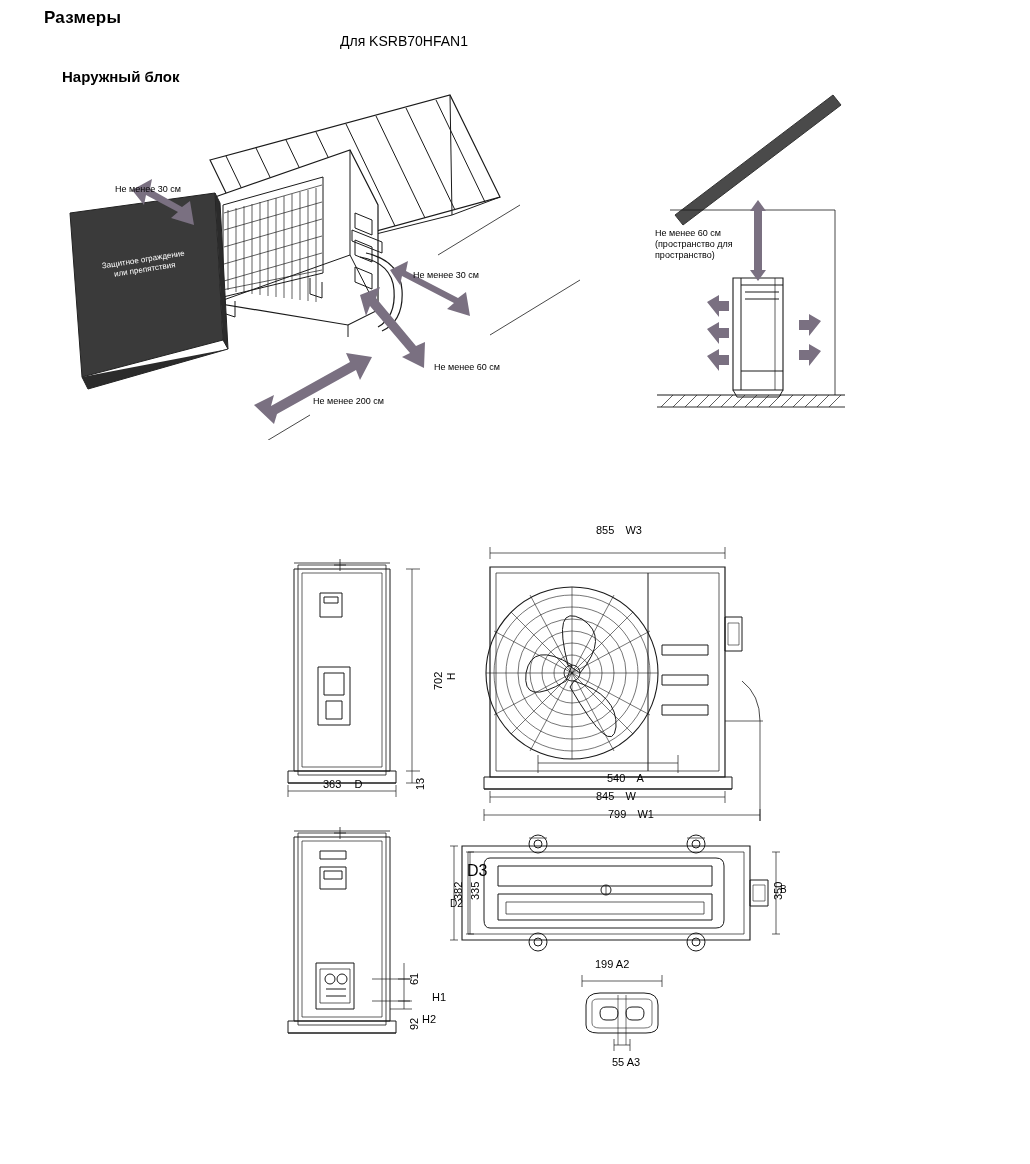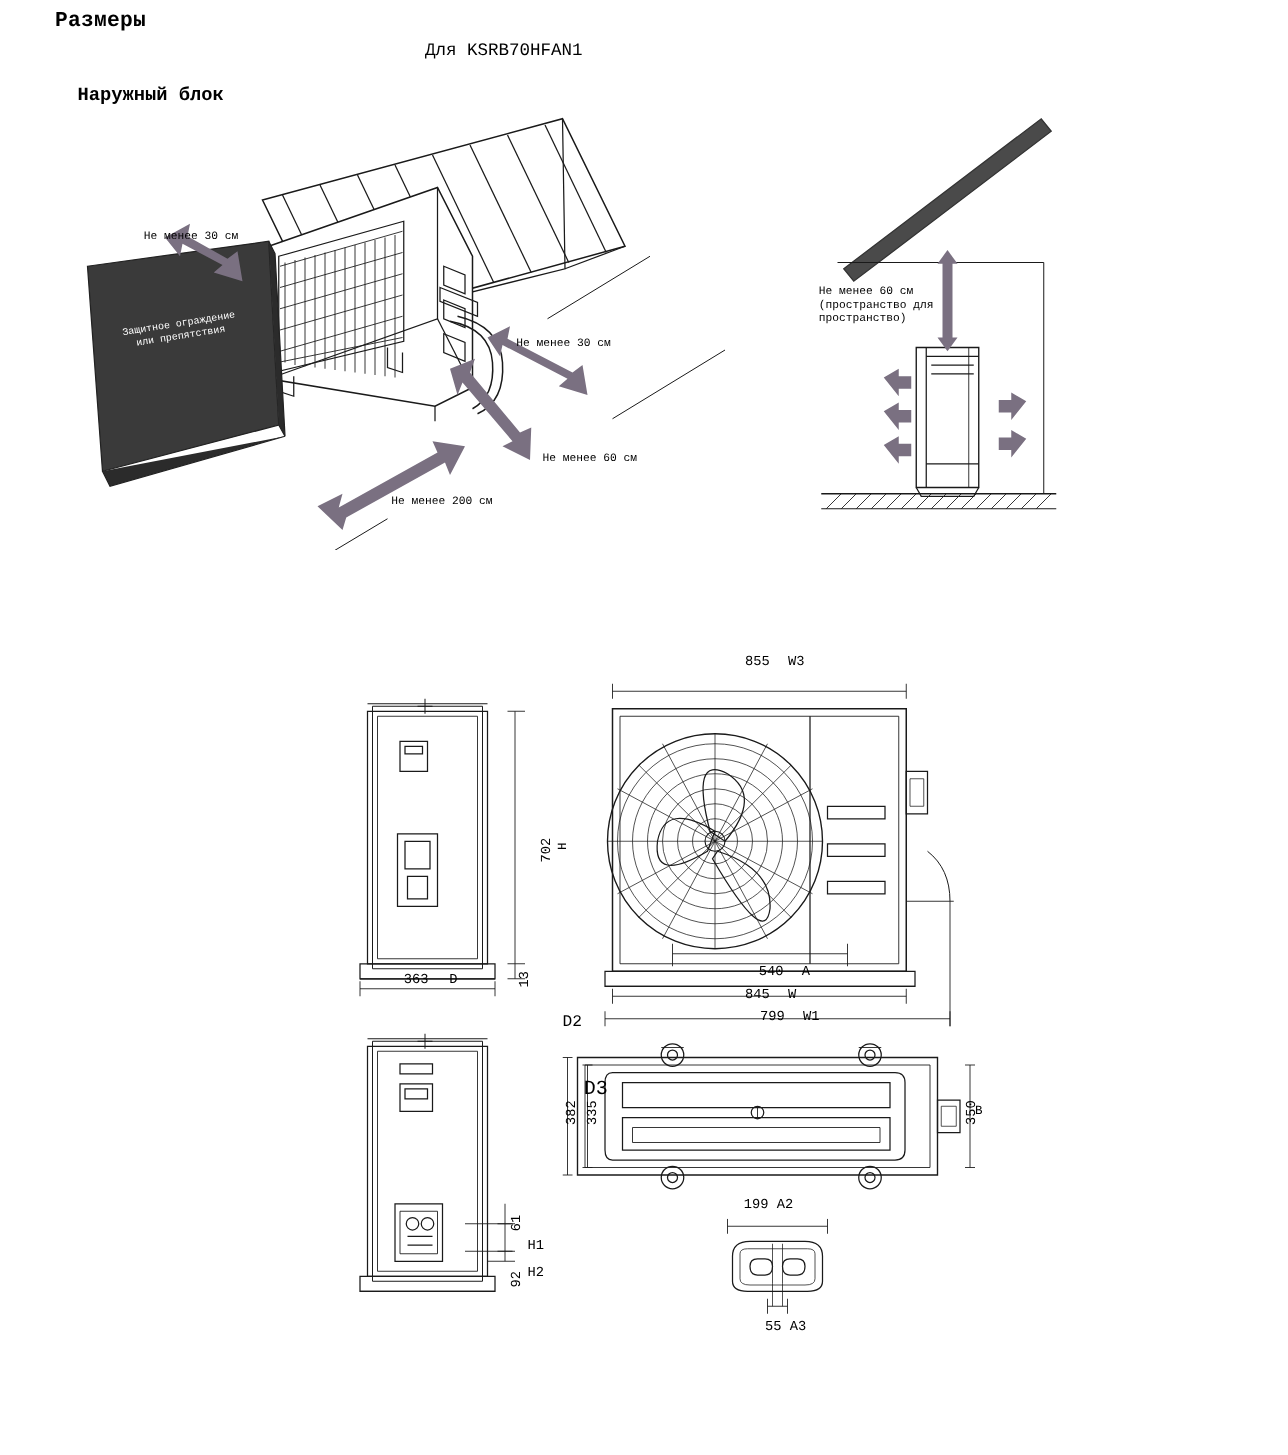--- a/index.html
+++ b/index.html
@@ -13,21 +13,20 @@
     position: relative;
     font-family: "Liberation Sans", sans-serif;
     color: #000000;
     overflow: hidden;
   }
   .page {
     position: absolute;
     left: 0; top: 0;
     width: 914px;
     height: 1164px;
-    font-family: Liberation Mono, monospace;
   }
   .abs { position: absolute; }
 
   .title-main {
     left: 44px; top: 8px;
     font-size: 17px;
     font-weight: bold;
     letter-spacing: 0.2px;
   }
   .title-model {
@@ -371,21 +370,21 @@
       <path d="M124 140 L124 186" stroke-width="0.7"></path>
       <path d="M118 156 L130 156" stroke-width="0.7"></path>
       <path d="M118 178 L130 178" stroke-width="0.7"></path>
       <path d="M110 186 L132 186" stroke-width="0.7"></path>
     </g>
   </svg>
 
   <div class="abs dim-v" style="left:408px; top:985px;">
     <span>61</span>
   </div>
-  <div class="abs dim" style="left:422px; top:991px;">
+  <div class="abs dim" style="left:432px; top:991px;">
     <span>H1</span>
   </div>
   <div class="abs dim-v" style="left:408px; top:1030px;">
     <span>92</span>
   </div>
   <div class="abs dim" style="left:422px; top:1013px;">
     <span>H2</span>
   </div>
 
   <svg class="abs" style="left:450px; top:828px;" width="340" height="130" viewBox="0 0 340 130">
@@ -424,21 +423,21 @@
 
       <path d="M326 24 L326 106" stroke-width="0.7"></path>
       <path d="M322 24 L330 24" stroke-width="0.7"></path>
       <path d="M322 106 L330 106" stroke-width="0.7"></path>
     </g>
   </svg>
 
   <div class="abs dim-v" style="left:452px; top:900px;">
     <span>382</span>
   </div>
-  <div class="abs dim" style="left:450px; top:810px; font-size:13px;">
+  <div class="abs dim" style="left:450px; top:898px; font-size:10px;">
     <span>D2</span>
   </div>
   <div class="abs dim-v" style="left:469px; top:900px;">
     <span>335</span>
   </div>
   <div class="abs dim" style="left:467px; top:862px; font-size:16px;">
     <span>D3</span>
   </div>
   <div class="abs dim-v" style="left:772px; top:900px;">
     <span>350</span>

